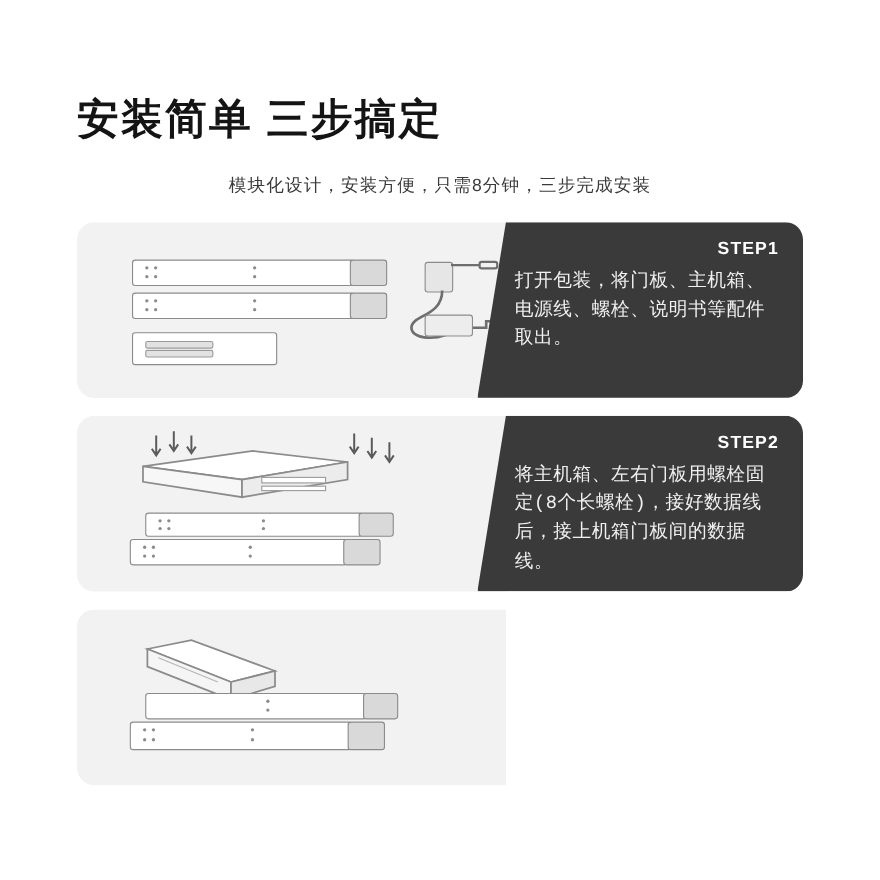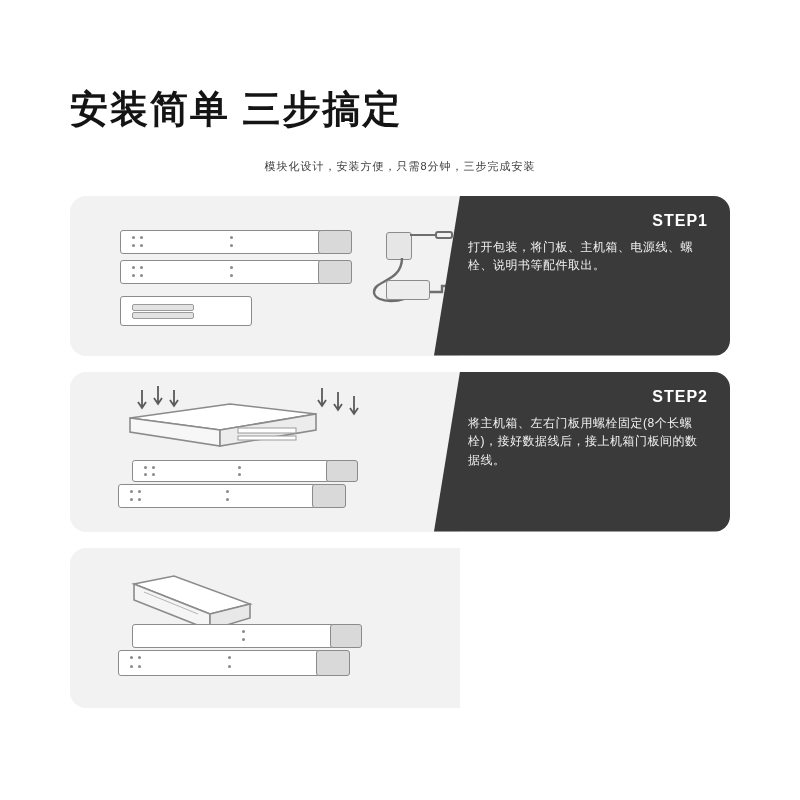--- a/index.html
+++ b/index.html
@@ -25,21 +25,21 @@
     text-align: left;
     font-size: 38px;
     font-weight: bold;
     letter-spacing: 2px;
     color: #141414;
     padding-top: 62px;
     line-height: 1.2;
   }
   .subhead {
     text-align: center;
-    font-size: 11px;
+    font-size: 16px;
     color: #3a3a3a;
     letter-spacing: 1px;
     margin-top: 18px;
     margin-bottom: 22px;
   }
   .step-card {
     display: flex;
     height: 160px;
     margin-bottom: 16px;
     overflow: hidden;
@@ -65,24 +65,25 @@
     clip-path: polygon(26px 0, 100% 0, 100% 100%, 0 100%);
   }
   .step-label {
     font-size: 16px;
     font-weight: bold;
     letter-spacing: 1px;
     margin-bottom: 8px;
     text-align: right;
   }
   .step-text {
-    font-size: 12px;
+    font-size: 17px;
     line-height: 1.55;
     letter-spacing: 0.5px;
     color: #f0f0f0;
+    font-family: Liberation Mono, monospace;
   }
   
   .ill {
     position: absolute;
     inset: 0;
   }
   .bar {
     position: absolute;
     background: #ffffff;
     border: 1.6px solid #8b8b8b;

